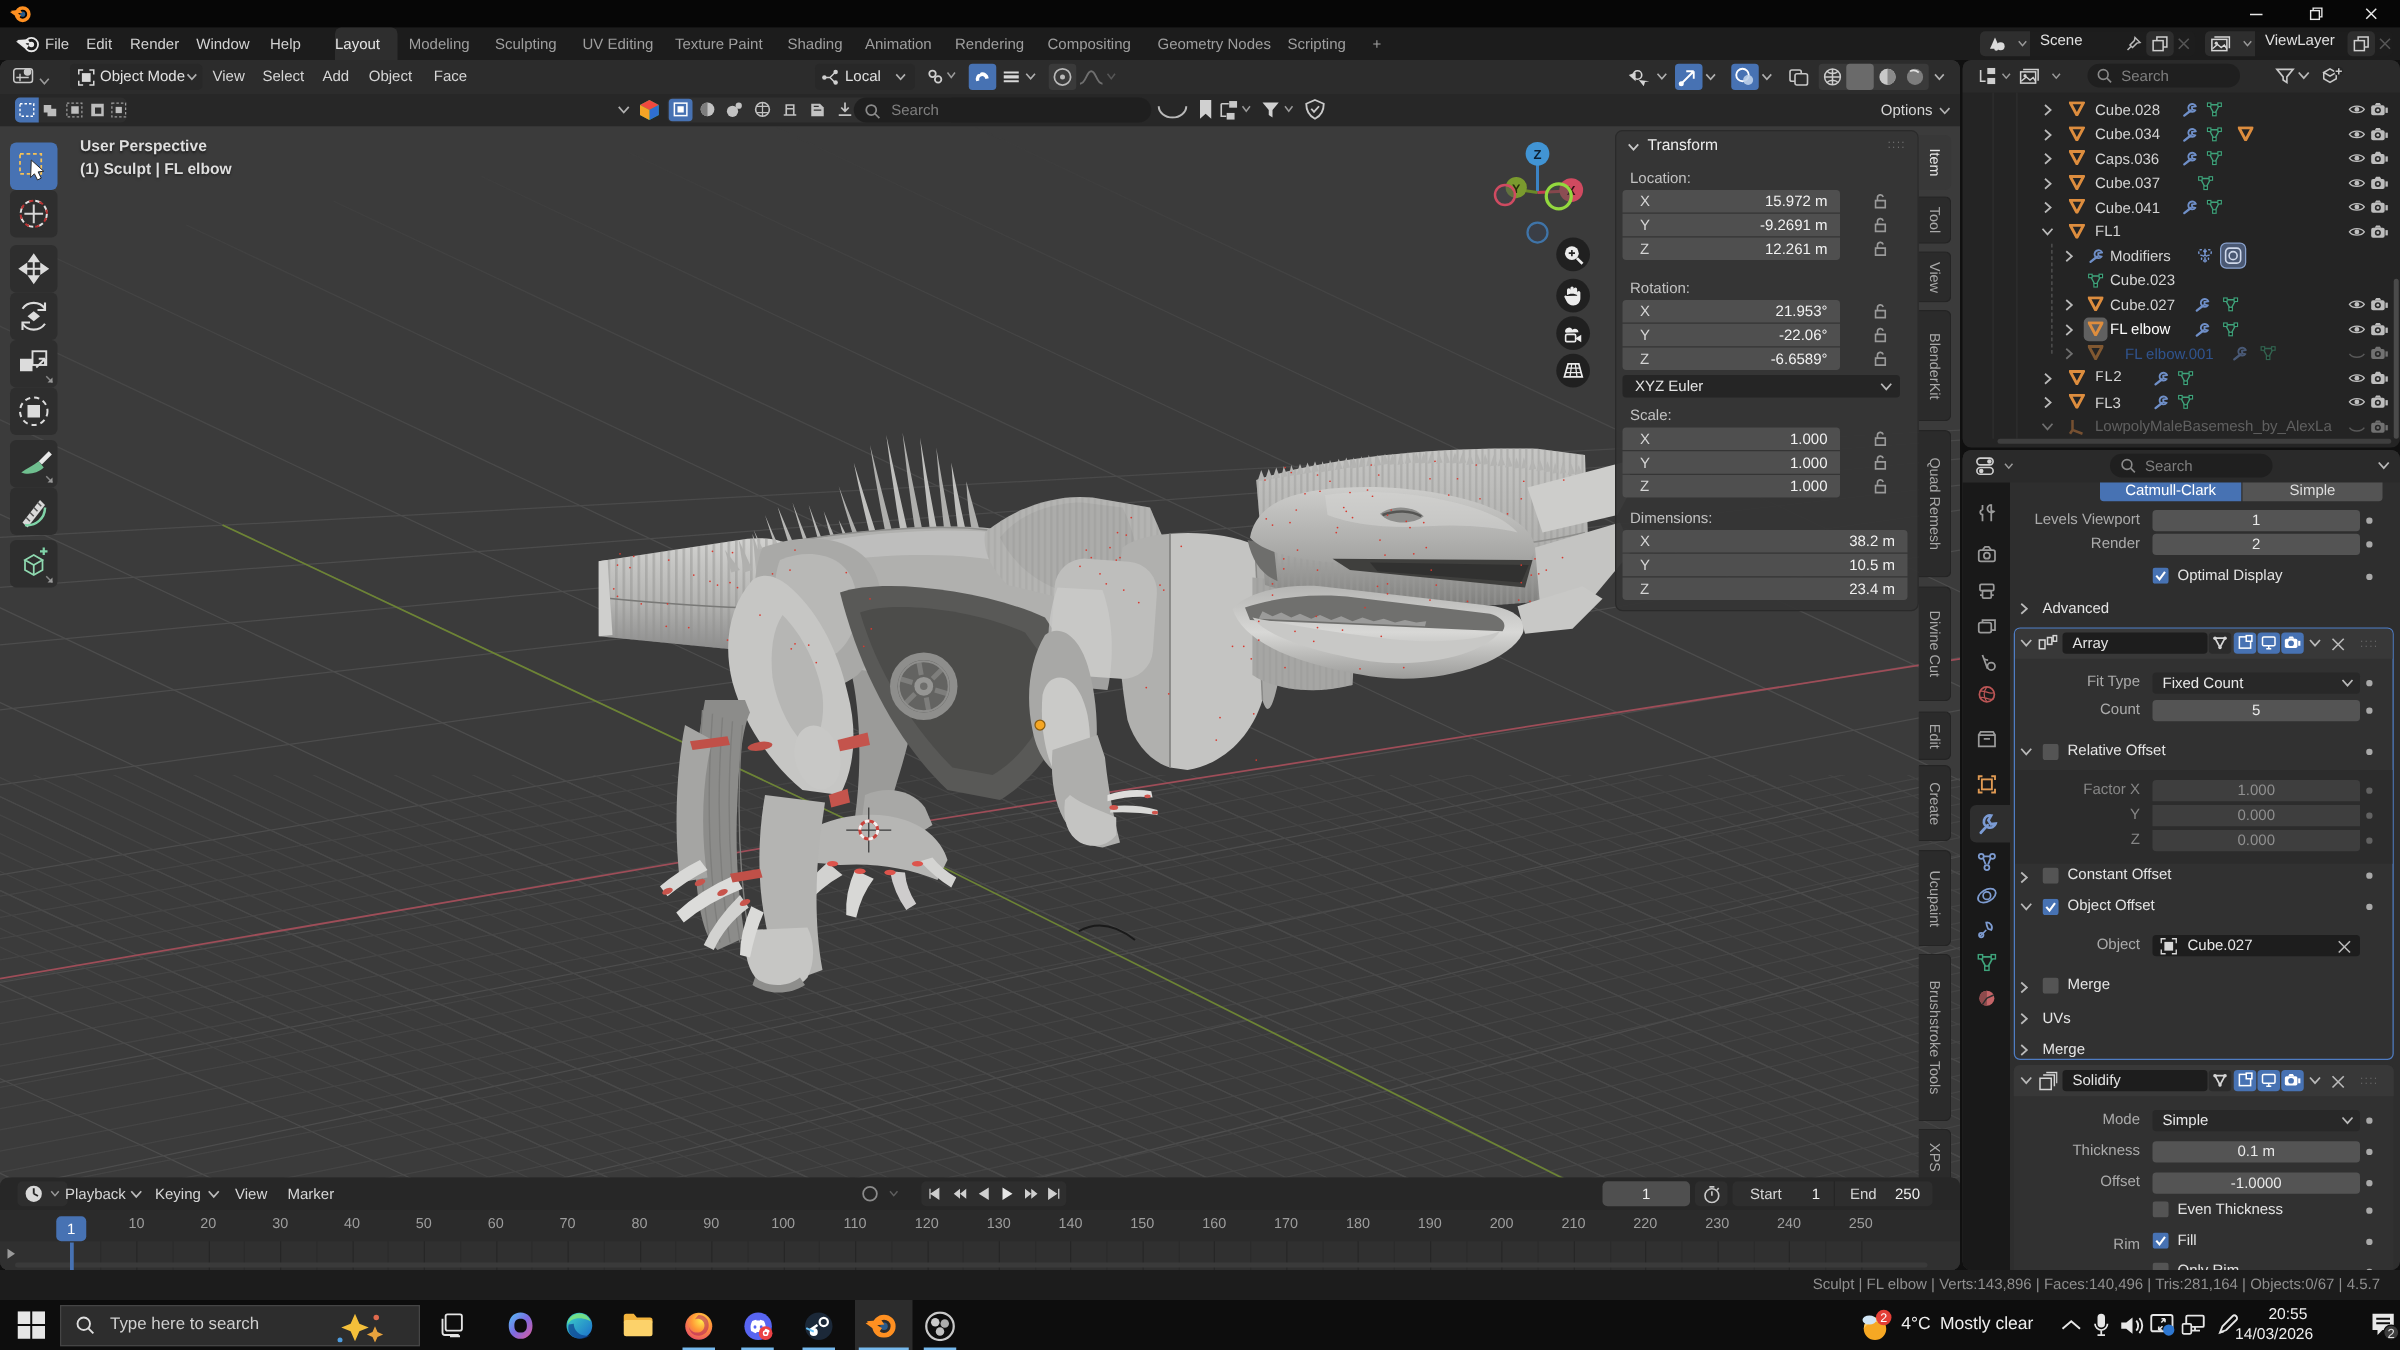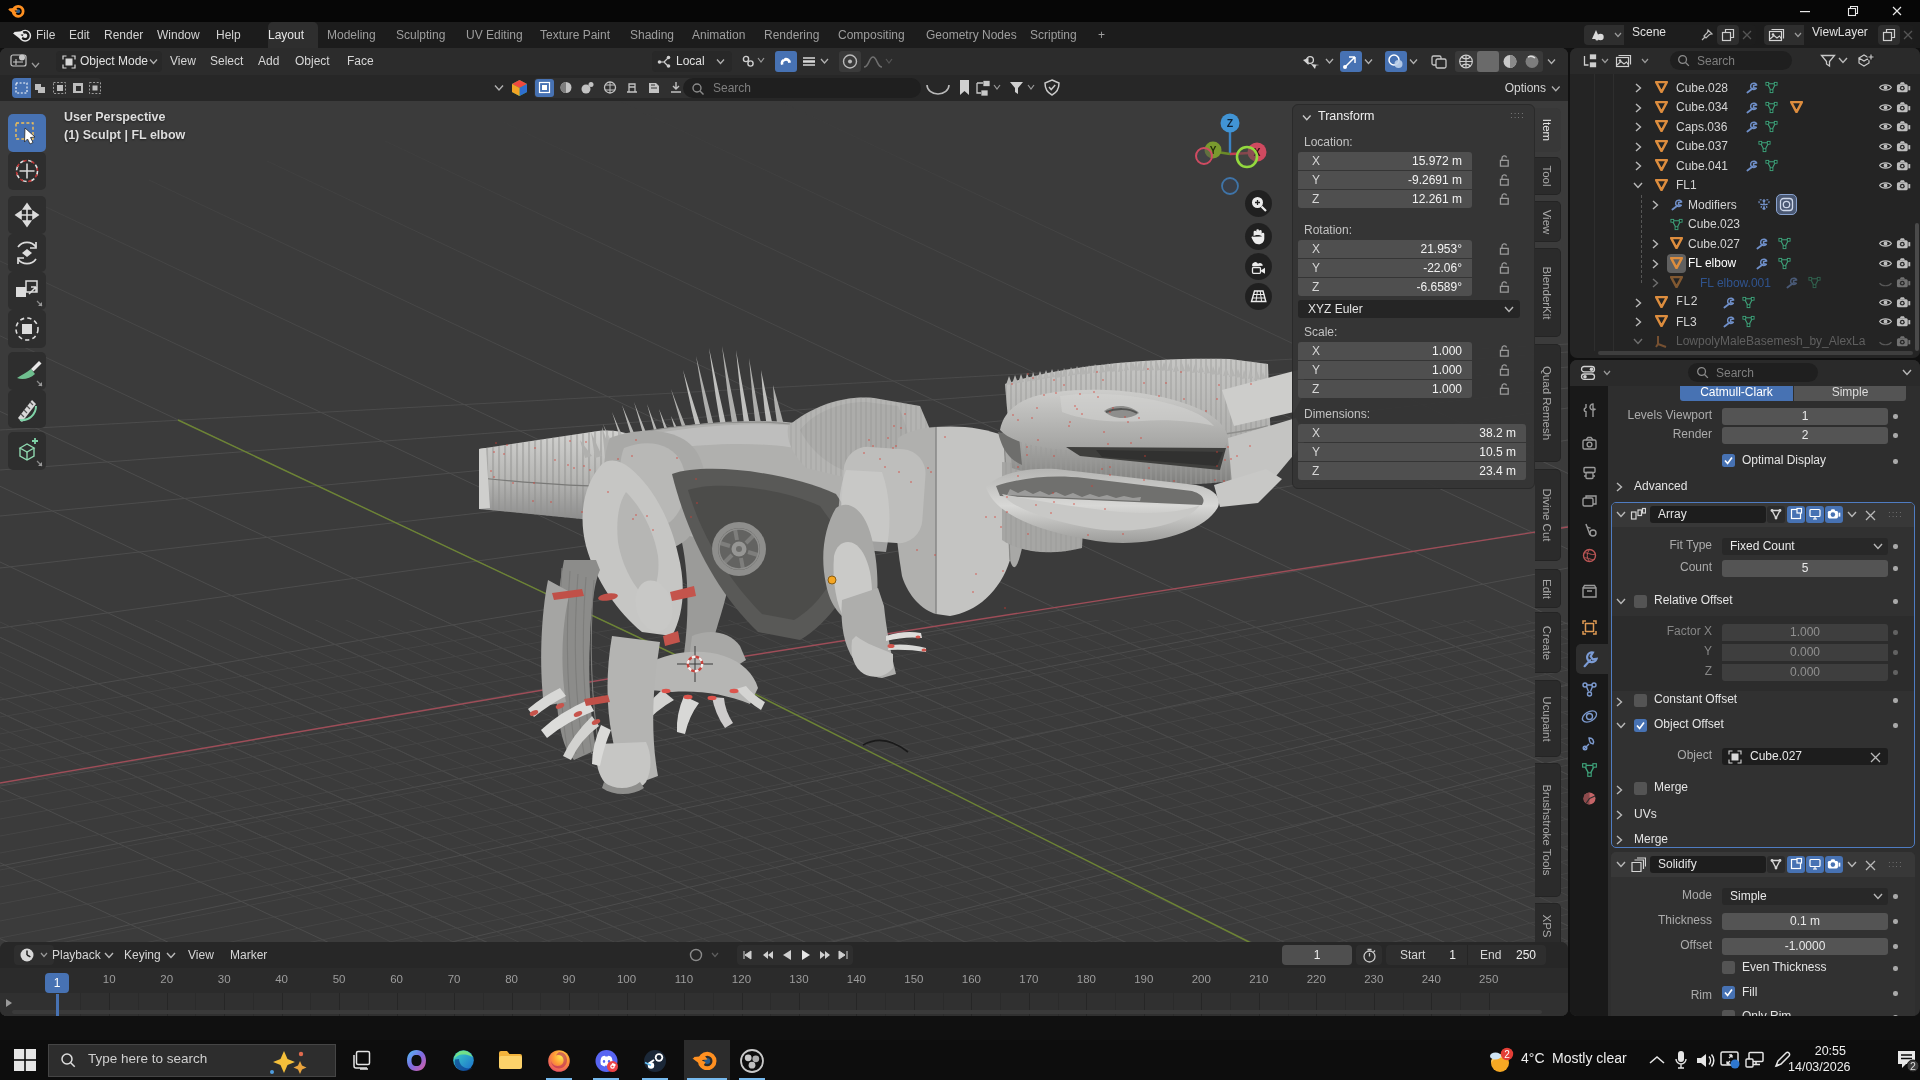--- a/index.html
+++ b/index.html
@@ -1817,20 +1817,23 @@
       <div class="abs" style="left:1460.0px;top:51px;width:1px;height:23px;background:#2b2b2b"></div>
       <div class="abs" style="left:1488.7px;top:51px;width:1px;height:23px;background:#262626"></div>
   <svg class="abs" style="left:4px;top:55px" width="10" height="12">
         <path d="M2,2 l6,4 -6,4 Z" fill="#9a9a9a"></path>
       </svg>
   <div class="abs" style="left:12px;top:68px;width:1530px;height:4px;background:#3a3a3a;border-radius:2px"></div>
   <div class="abs" style="left:56px;top:52px;width:2.5px;height:22px;background:#4772b3"></div>
   <div class="abs" style="left:45px;top:31px;width:24px;height:20px;background:#4772b3;border-radius:4px;color:#fff;font-size:12px;text-align:center;line-height:20px">1</div>
 </div>
 
+<div class="abs" id="statusbar">
+  <div class="abs" style="right:16px;top:4px">Sculpt | FL elbow | Verts:143,896 | Faces:140,496 | Tris:281,164 | Objects:0/67 | 4.5.7</div>
+</div>
 
 <div class="abs" id="taskbar">
   <svg class="abs" style="left:14px;top:9px" width="23" height="23">
         <g fill="#e6e6e6">
           <rect x="0" y="0" width="10.2" height="10.2"></rect>
           <rect x="11.8" y="0" width="10.2" height="10.2"></rect>
           <rect x="0" y="11.8" width="10.2" height="10.2"></rect>
           <rect x="11.8" y="11.8" width="10.2" height="10.2"></rect>
         </g>
       </svg>

